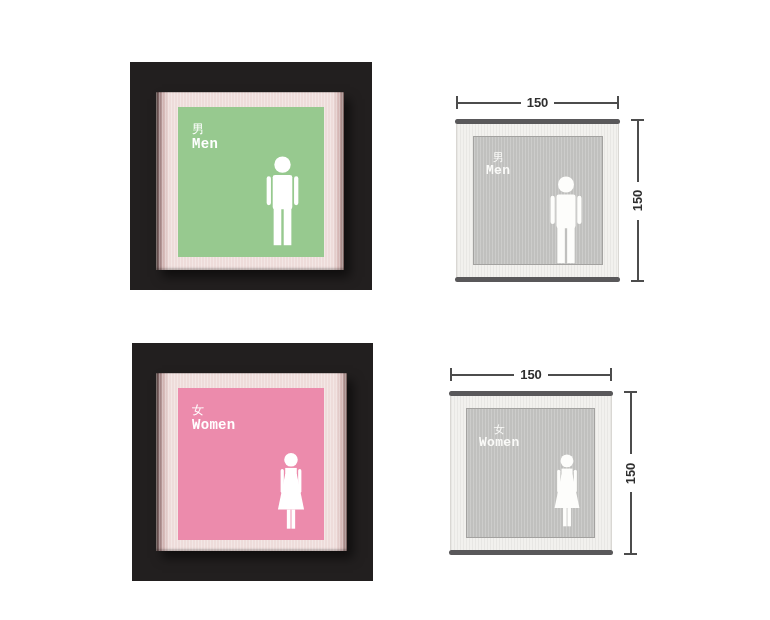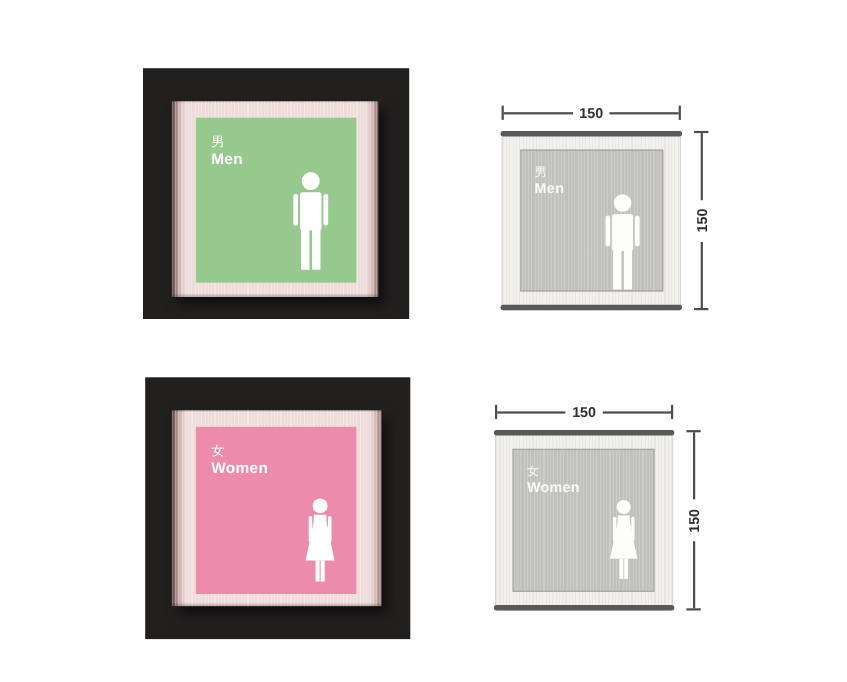--- a/index.html
+++ b/index.html
@@ -37,33 +37,33 @@
   }
   .plate-men{left:26px;top:30px;width:188px;height:178px;}
   .plate-women{left:24px;top:30px;width:191px;height:178px;}
 
   .panel{position:absolute;left:22px;top:15px;}
   .panel-green{width:146px;height:150px;background:var(--panel-green);}
   .panel-pink{width:146px;height:152px;background:var(--panel-pink);}
 
   .panel-text{position:absolute;left:14px;top:16px;color:#ffffff;}
   .panel-text .cjk{font-size:12px;line-height:13px;}
-  .panel-text .latin{font-size:14px;font-weight:bold;line-height:16px;letter-spacing:0.3px;}
+  .panel-text .latin{font-size:14px;font-weight:bold;line-height:16px;letter-spacing:0.3px;font-family:Liberation Mono, monospace;}
   .panel-text.small{left:12px;top:14px;color:#fafaf8;}
   .panel-text.small .cjk{font-size:11px;line-height:12px;}
   .panel-text.small .latin{font-size:13px;line-height:15px;}
 
   .picto{position:absolute;color:var(--pictogram);}
   .picto-man-mock{left:84px;top:48px;width:41px;height:91px;}
   .picto-woman-mock{left:93px;top:57px;width:40px;height:92px;}
   .picto-man-draw{left:72px;top:38px;width:40px;height:89px;color:#fdfdfb;}
   .picto-woman-draw{left:81px;top:34px;width:38px;height:95px;color:#fdfdfb;}
 
   
-  .drawing{position:absolute;width:215px;height:208px;}
+  .drawing{position:absolute;width:215px;height:208px;text-align:center;}
   .drawing-men{left:445px;top:88px;}
   .drawing-women{left:439px;top:360px;}
 
   .dsign{
     position:absolute;box-sizing:border-box;
     background:
       repeating-linear-gradient(90deg, rgba(0,0,0,0.045) 0 1px, rgba(0,0,0,0) 1px 3px),
       var(--drawing-frame);
     border:1px solid #d9d7d3;
   }

